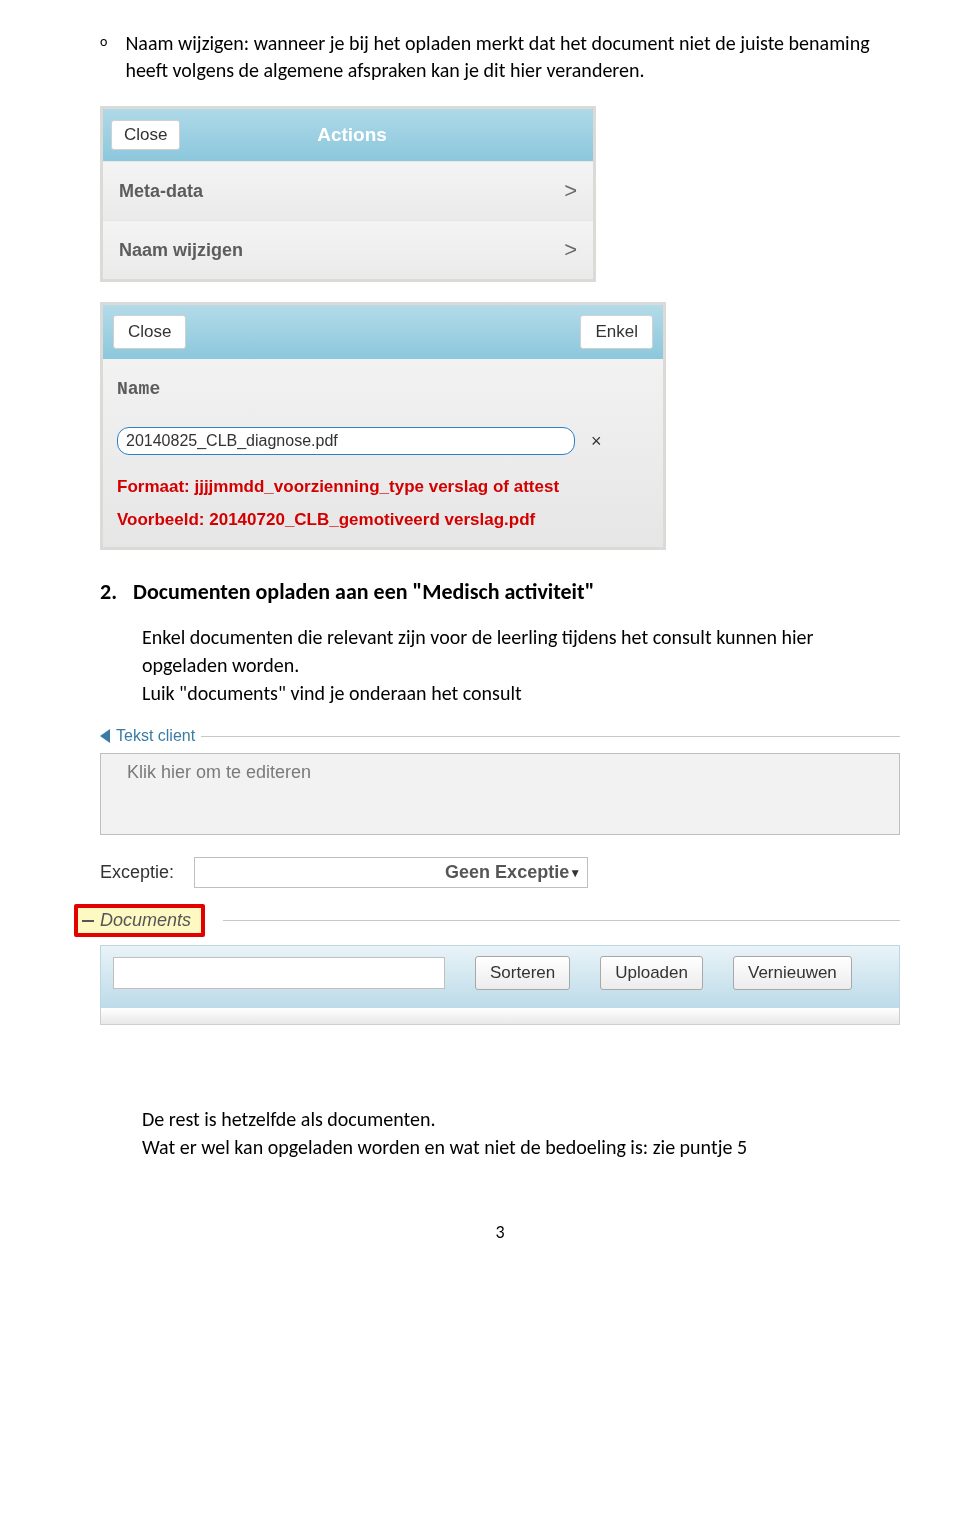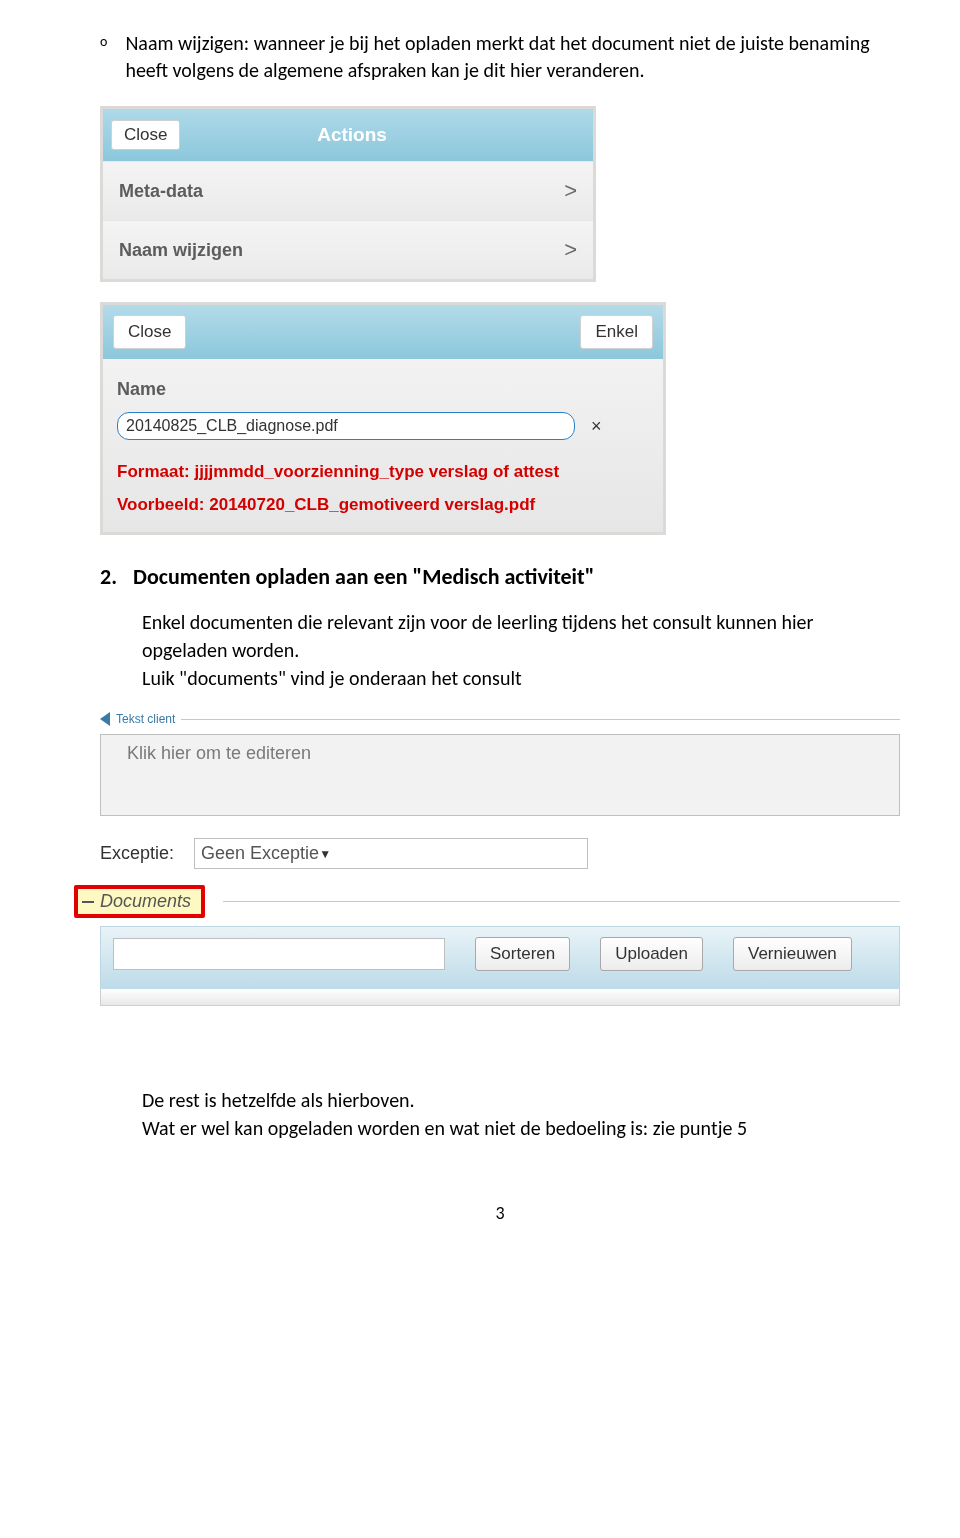--- a/index.html
+++ b/index.html
@@ -116,25 +116,25 @@
     padding: 6px 14px;
     font-size: 17px;
     font-family: Arial, sans-serif;
     color: #333;
   }
   .panel2-body {
     background: linear-gradient(#f2f2f2, #e6e6e6);
     padding: 10px 14px 14px 14px;
   }
   .name-label {
-    font-family: Liberation Sans, sans-serif;
+    font-family: Liberation Mono, monospace;
     font-weight: bold;
     font-size: 18px;
     color: #5c5c5c;
-    padding: 10px 0 12px 0;
+    padding: 10px 0 28px 0;
   }
   .name-input-row {
     display: flex;
     align-items: center;
     gap: 10px;
   }
   .name-input {
     flex: 0 0 440px;
     border: 1px solid #2a7fc5;
     border-radius: 12px;
@@ -166,21 +166,21 @@
   }
   .fieldset-line {
     display: flex;
     align-items: center;
     gap: 6px;
     margin-bottom: 8px;
   }
   .fieldset-label {
     color: #3a7ba6;
     font-family: Arial, sans-serif;
-    font-size: 12px;
+    font-size: 16px;
     white-space: nowrap;
   }
   .tri {
     width: 0;
     height: 0;
     border-top: 7px solid transparent;
     border-bottom: 7px solid transparent;
     border-right: 10px solid #3a7ba6;
   }
   .hline {
@@ -208,23 +208,24 @@
     font-size: 18px;
     color: #333;
   }
   .select-box {
     border: 1px solid #bfbfbf;
     background: #fff;
     padding: 4px 6px;
     width: 380px;
     display: flex;
     align-items: center;
-    justify-content: flex-start;
+    justify-content: flex-end;
     font-size: 18px;
     color: #555;
+    font-weight: bold;
   }
   .select-arrow {
     font-size: 12px;
     color: #333;
   }
 
   
   .docs-line {
     display: flex;
     align-items: center;
@@ -388,19 +389,19 @@
     <div class="docs-body">
       <div class="file-input"></div>
       <button class="action-btn">Sorteren</button>
       <button class="action-btn">Uploaden</button>
       <button class="action-btn">Vernieuwen</button>
     </div>
     <div class="bottom-strip"></div>
   </div>
 
   <div class="footer-text">
-    <div>De rest is hetzelfde als hierboven.</div>
+    <div>De rest is hetzelfde als documenten.</div>
     <div>Wat er wel kan opgeladen worden en wat niet de bedoeling is: zie puntje 5</div>
   </div>
 
   <div class="page-num">3</div>
 
 </div>
 
 </body></html>

